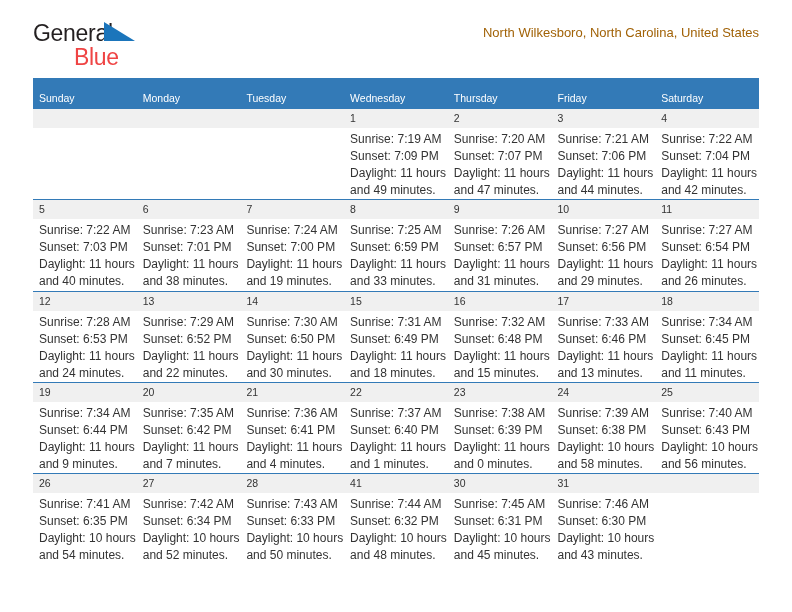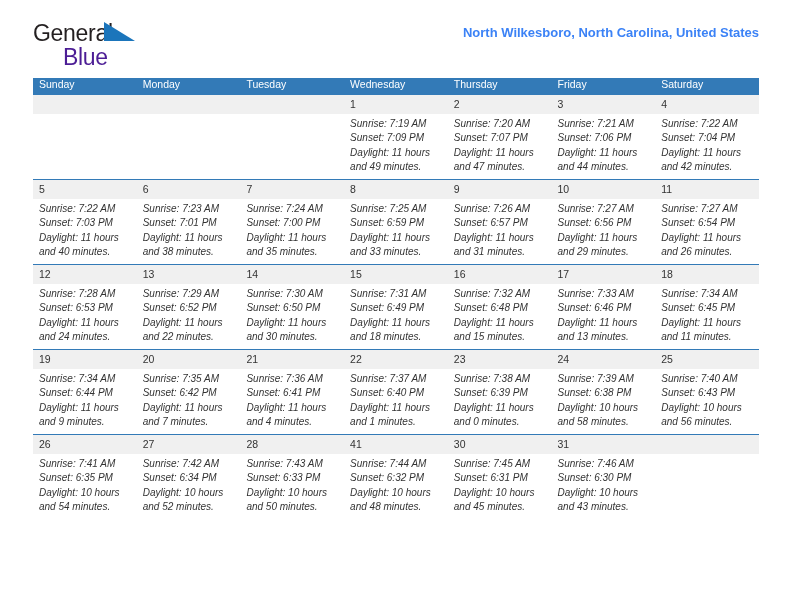--- a/index.html
+++ b/index.html
@@ -39,24 +39,24 @@
   .brand-general {
     font-size: 23px;
     letter-spacing: -0.3px;
     color: #231f20;
     line-height: 1;
     display: block;
   }
   .brand-blue {
     font-size: 23px;
     letter-spacing: -0.3px;
-    color: #4c1d95;
+    color: #ef4444;
     line-height: 1;
     display: block;
-    margin-left: 30px;
+    margin-left: 41px;
     margin-top: 1px;
   }
   .brand-triangle {
     position: absolute;
     left: 71px;
     top: 0px;
     width: 0;
     height: 0;
     border-left: 31px solid #1b75bb;
     border-top: 19px solid transparent;
@@ -68,41 +68,41 @@
   }
   .cal-title {
     font-size: 26px;
     font-weight: normal;
     color: #1a1a1a;
     line-height: 1.15;
     white-space: nowrap;
   }
   .cal-subtitle {
     font-size: 13px;
-    font-weight: bold;
-    color: #3b82f6;
+    font-weight: normal;
+    color: #a16207;
     margin-top: 7px;
     white-space: nowrap;
     text-align: right;
   }
 
   
   .calendar {
     width: 726px;
     border-collapse: collapse;
     table-layout: fixed;
     margin-top: 6px;
   }
   .calendar th {
     background: #337ab7;
     color: #ffffff;
     font-size: 10.5px;
     font-weight: normal;
     text-align: left;
-    padding: 0 0 5px 6px;
+    padding: 14px 0 5px 6px;
     border: none;
   }
   .calendar td {
     vertical-align: top;
     padding: 0;
     border: none;
     border-top: 1px solid #337ab7;
     height: 84px;
     background: #ffffff;
   }
@@ -115,24 +115,23 @@
     color: #333333;
     padding: 3px 0 3px 6px;
     line-height: 1.25;
     min-height: 13px;
   }
   .daynum.empty {
     color: transparent;
   }
   .cell-body {
     padding: 3px 4px 0 6px;
-    font-size: 10px;
+    font-size: 12px;
     line-height: 1.42;
     color: #333333;
-    font-style: italic;
   }
   .cell-body div {
     white-space: nowrap;
   }
 </style>
 </head>
 <body>
 
 <div class="page">
 
@@ -228,21 +227,21 @@
               <div>Daylight: 11 hours</div>
               <div>and 38 minutes.</div>
             </div>
           </td>
           <td>
             <div class="daynum">7</div>
             <div class="cell-body">
               <div>Sunrise: 7:24 AM</div>
               <div>Sunset: 7:00 PM</div>
               <div>Daylight: 11 hours</div>
-              <div>and 35 minutes.</div>
+              <div>and 19 minutes.</div>
             </div>
           </td>
           <td>
             <div class="daynum">8</div>
             <div class="cell-body">
               <div>Sunrise: 7:25 AM</div>
               <div>Sunset: 6:59 PM</div>
               <div>Daylight: 11 hours</div>
               <div>and 33 minutes.</div>
             </div>

